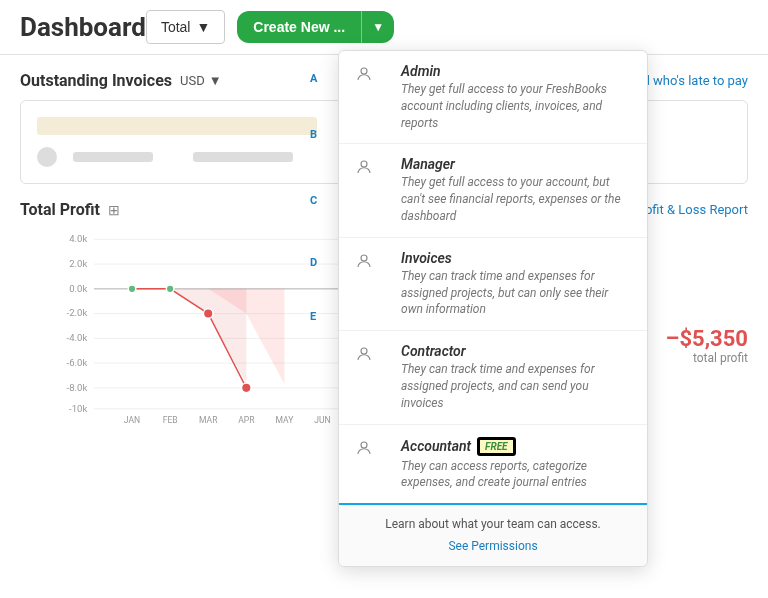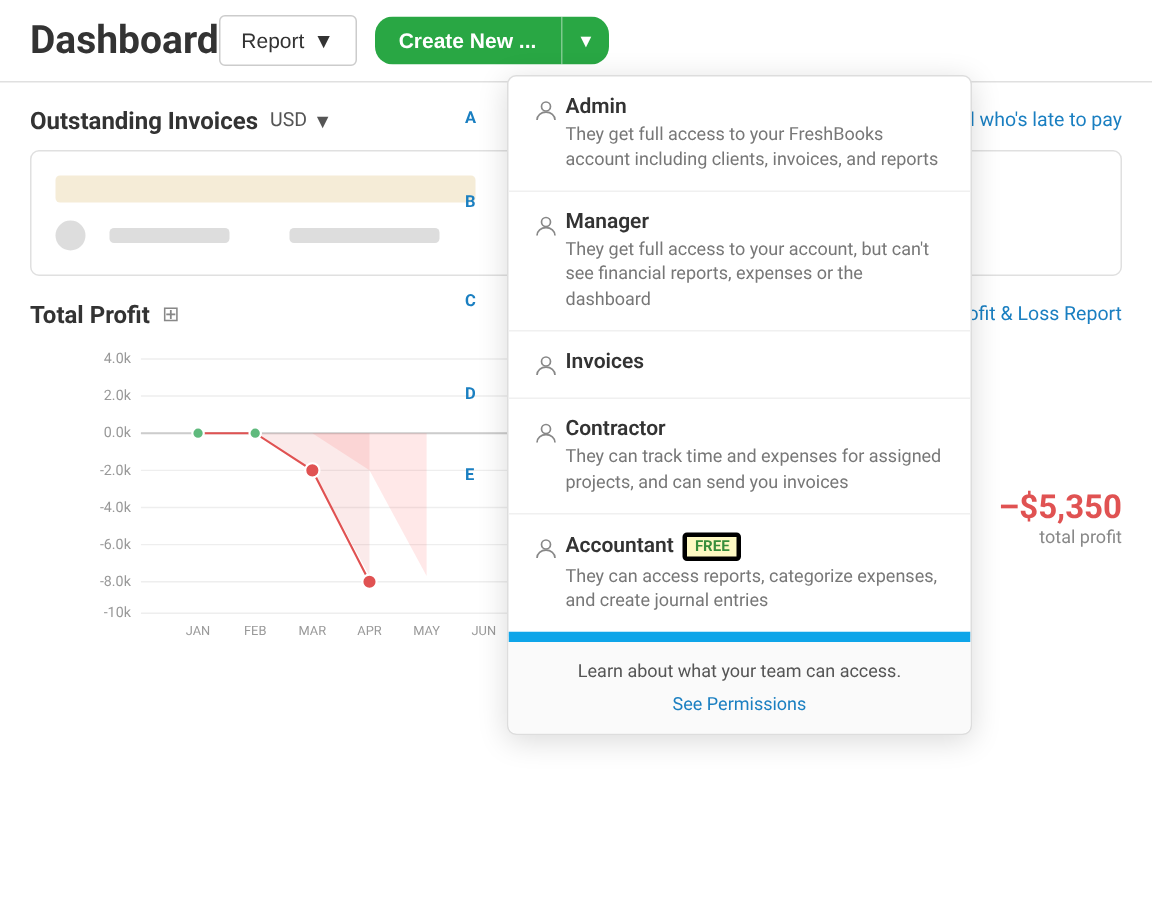--- a/index.html
+++ b/index.html
@@ -201,24 +201,25 @@
       width: 310px;
       background: #fff;
       border: 1px solid #ddd;
       border-radius: 6px;
       box-shadow: 0 4px 20px rgba(0,0,0,0.15);
       z-index: 100;
     }
     .dropdown-item {
       display: flex;
       align-items: flex-start;
-      gap: 4px;
+      gap: 28px;
       padding: 12px 16px;
       border-bottom: 1px solid #f0f0f0;
       cursor: pointer;
+      font-style: italic;
     }
     .dropdown-item:last-of-type {
       border-bottom: none;
     }
     .item-content {
       flex: 1;
       position: relative;
     }
     .item-name-row {
       display: flex;
@@ -248,21 +249,21 @@
     .person-icon {
       width: 18px;
       height: 18px;
       color: #888;
       flex-shrink: 0;
       margin-top: 2px;
     }
     .dropdown-footer {
       padding: 12px 16px;
       text-align: center;
-      border-top: 7px solid #0ea5e9;
+      border-top: 2px solid #0ea5e9;
       background: #fafafa;
       border-radius: 0 0 6px 6px;
     }
     .footer-text {
       font-size: 12px;
       color: #555;
       margin-bottom: 4px;
     }
     .footer-link {
       font-size: 12px;
@@ -271,21 +272,21 @@
       text-decoration: none;
     }
   </style>
 </head>
 <body>
 
 <div class="header">
   <h1 class="header-title">Dashboard</h1>
   <div class="header-right">
     <button class="invite-btn">
-      <span>Report</span>
+      <span>Total</span>
       <span>▼</span>
     </button>
     <div class="create-btn-group">
       <button class="create-btn-main">Create New ...</button>
       <button class="create-btn-arrow">
         <span>▼</span>
       </button>
     </div>
   </div>
 </div>
@@ -412,20 +413,21 @@
       <div class="dropdown-item">
       <svg class="person-icon" viewBox="0 0 24 24" fill="none" stroke="#888" stroke-width="1.5">
       <circle cx="12" cy="8" r="4"></circle>
       <path d="M4 20c0-4 3.6-7 8-7s8 3 8 7"></path>
     </svg>
       <div class="item-content">
         <div class="item-name-row">
           <span class="item-name">Invoices</span>
 
         </div>
+        <div class="item-desc">They can track time and expenses for assigned projects, but can only see their own information</div>
       </div>
     </div>
       <div class="dropdown-item">
       <svg class="person-icon" viewBox="0 0 24 24" fill="none" stroke="#888" stroke-width="1.5">
       <circle cx="12" cy="8" r="4"></circle>
       <path d="M4 20c0-4 3.6-7 8-7s8 3 8 7"></path>
     </svg>
       <div class="item-content">
         <div class="item-name-row">
           <span class="item-name">Contractor</span>

